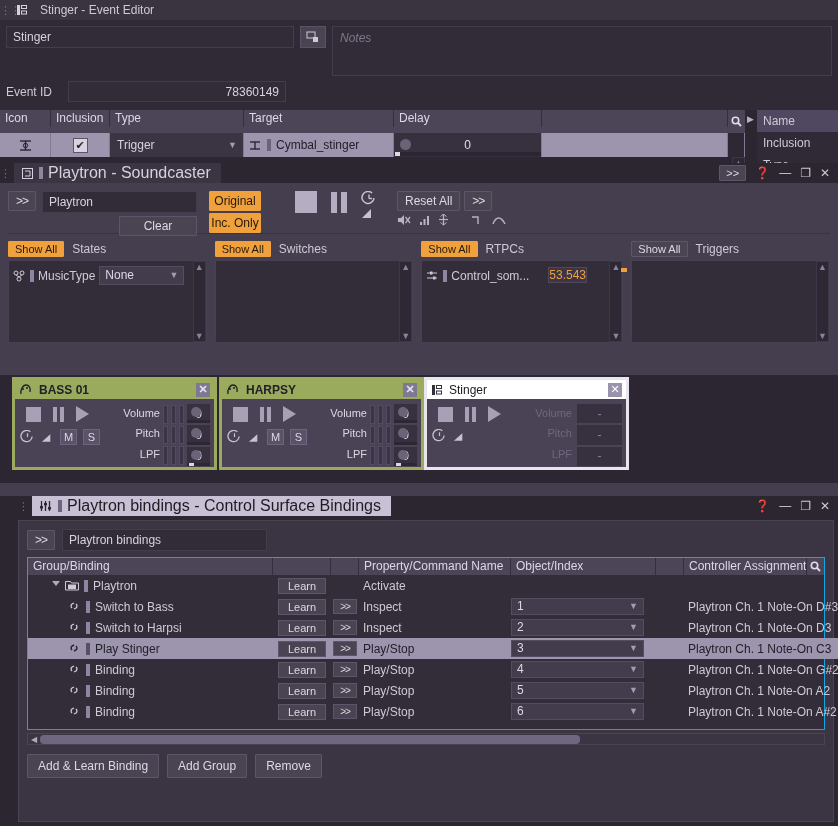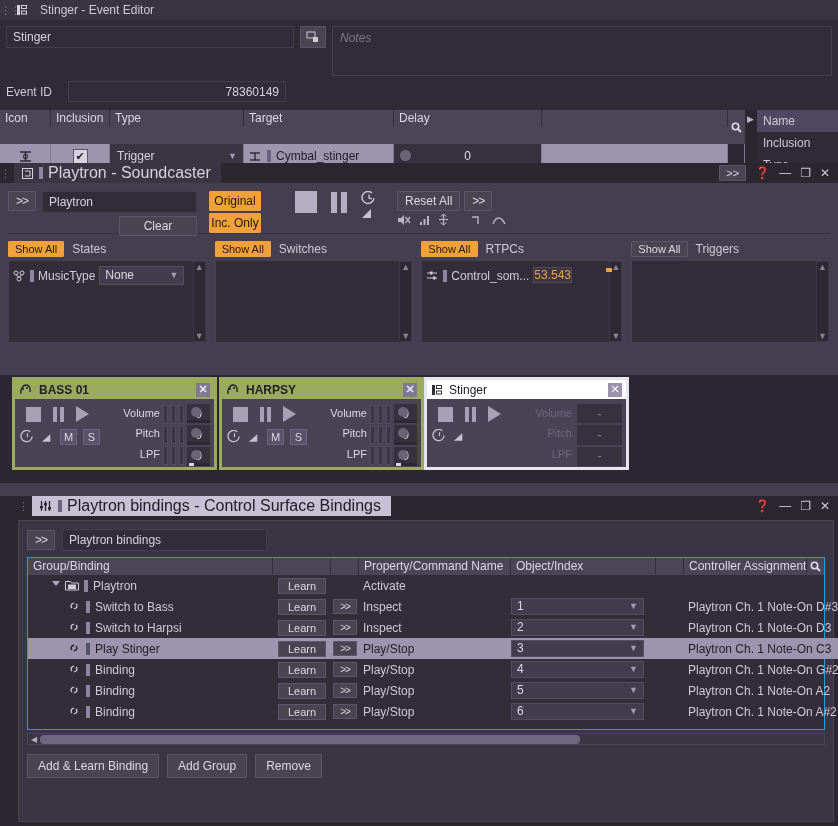--- a/index.html
+++ b/index.html
@@ -67,21 +67,21 @@
   .ee-notes {
     flex: 1; height: 50px; background:#322c39; border:1px solid #433c4b;
     color:#7d7689; font-style: italic; padding: 4px 7px; font-size:12px;
   }
   .ee-row2 { display:flex; align-items:center; gap: 0; padding: 5px 6px 0 6px; }
   .ee-row2 .lbl { width: 62px; font-size: 12px; color:#cfc9d6; }
   .ee-id { width: 218px; height: 21px; text-align:right; }
 
   .ee-grid { margin-top: 8px; display:flex; }
   .ee-left { width: 745px; }
-  .ee-headrow { display:flex; height:34px; background:#4c4557; }
+  .ee-headrow { display:flex; height:23px; background:#4c4557; }
   .ee-headrow .col-head { background:#4c4557; }
   .ee-datarow { display:flex; height: 24px; background:#9d95ae; }
   .ee-cell { border-right:1px solid #827a94; display:flex; align-items:center; height:24px; }
   .ee-icon { width:51px; justify-content:center; background:#9d95ae; }
   .ee-incl { width:59px; justify-content:center; background:#9d95ae; }
   .chk { width:15px; height:15px; background:#d8d3e0; border:1px solid #5d566a;
          display:flex; align-items:center; justify-content:center; font-size:11px; color:#2a2530; }
   .ee-type { width:134px; background:#3b3443; color:#d6d0de; padding-left:7px; position:relative;}
   .ee-type .car { position:absolute; right:6px; color:#a49cb4; font-size:9px;}
   .ee-target { width:150px; background:#9d95ae; color:#22202a; padding-left:5px; gap:5px; }
@@ -128,21 +128,21 @@
   .sc-col-head .lab { font-size:12px; color:#cfc9d6; }
   .sc-col-body { height:83px; background:#332d3a; border:1px solid #473f52; display:flex; }
   .sc-col-list { flex:1; padding:4px 4px 0 4px; }
   .sc-item { display:flex; align-items:center; gap:4px; height:21px; }
   .sc-item .nm { font-size:12px; color:#d0cad8; white-space:nowrap; overflow:hidden; }
   .mini-dd { width:85px; height:19px; background:#433c4c; border:1px solid #544c60;
              color:#ded8e6; font-size:12px; padding-left:5px; position:relative; line-height:17px;}
   .mini-dd .car { position:absolute; right:5px; top:0; color:#a49cb4; font-size:9px; }
   .rtpc-val { width:72px; position:relative; }
   .rtpc-val .v { background:#3c3545; border:1px solid #50485c; color:#f0a13c; font-size:12px;
-                 text-align:center; height:17px; line-height:15px; }
+                 text-align:center; height:17px; line-height:15px;margin-left:15px; }
   .rtpc-val .trk { height:4px; background:#322c3a; position:relative; }
   .rtpc-val .trk i { position:absolute; left:34px; top:0; width:6px;height:4px; background:#f0a13c; }
 
   
   .sc-widgets { position:absolute; left:0; top:192px; right:0; height:108px; background:#2b2631; }
   .wdg { position:absolute; top:2px; width:205px; height:93px; border:3px solid #9bab5e; }
   .wdg.w2 { border-color:#9bab5e; }
   .wdg.stinger { border:3px solid #e8e5ee; }
   .wdg-head { height:19px; display:flex; align-items:center; gap:6px; padding:0 4px;
               background:#9bab5e; color:#22202a; font-size:12px; font-weight:bold; }

